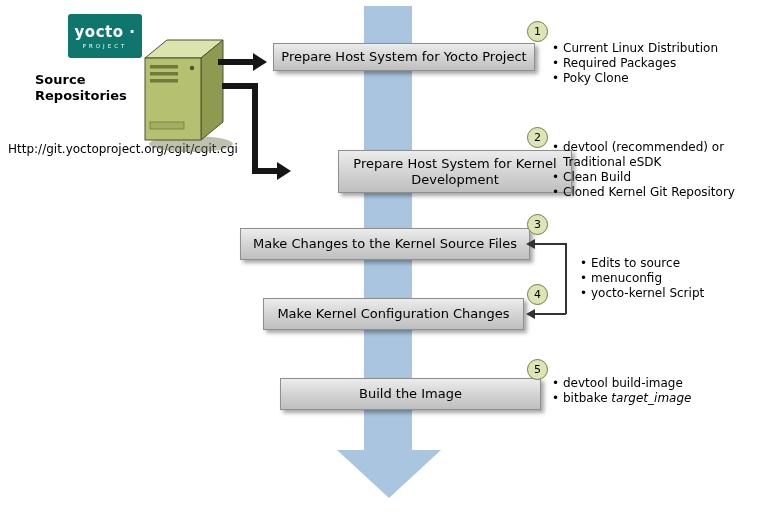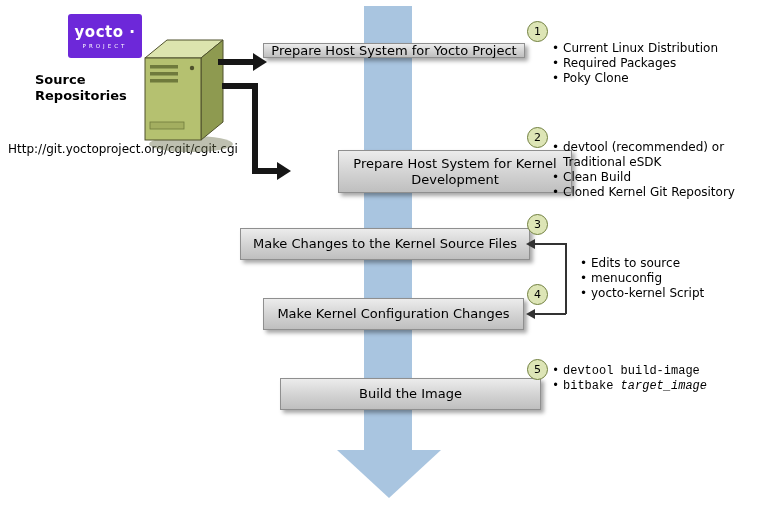--- a/index.html
+++ b/index.html
@@ -95,21 +95,21 @@
     border-bottom: 5px solid transparent;
     border-right: 9px solid #333;
     z-index: 4;
   }
 
   
   .logo {
     position: absolute;
     left: 68px; top: 14px;
     width: 74px; height: 44px;
-    background: #6d28d9;
+    background: #0f766e;
     border-radius: 3px;
     color: #fff;
     display: flex;
     flex-direction: column;
     align-items: center;
     justify-content: center;
     z-index: 3;
   }
   .logo .brand { font-size: 15px; font-weight: bold; letter-spacing: 0.5px; }
   .logo .sub { font-size: 5.5px; letter-spacing: 3px; margin-top: 2px; }
@@ -165,21 +165,21 @@
   <div class="src-url">Http://git.yoctoproject.org/cgit/cgit.cgi</div>
 
   <div class="seg" style="left:218px; top:59px; width:38px; height:6px;"></div>
   <div class="ah-right" style="left:253px; top:53px;"></div>
 
   <div class="seg" style="left:222px; top:83px; width:36px; height:6px;"></div>
   <div class="seg" style="left:252px; top:83px; width:6px; height:91px;"></div>
   <div class="seg" style="left:252px; top:168px; width:28px; height:6px;"></div>
   <div class="ah-right" style="left:277px; top:162px;"></div>
 
-  <div class="box nowrap" style="left:263px; top:43px; width:262px; height:15px;">Prepare Host System for Yocto Project</div>
+  <div class="box nowrap" style="left:273px; top:43px; width:262px; height:28px;">Prepare Host System for Yocto Project</div>
   <div class="box" style="left:290px; top:150px; width:234px; height:43px;margin-left:48px;">Prepare Host System for Kernel Development</div>
   <div class="box nowrap" style="left:240px; top:228px; width:290px; height:32px;">Make Changes to the Kernel Source Files</div>
   <div class="box nowrap" style="left:263px; top:298px; width:261px; height:32px;text-align:right;">Make Kernel Configuration Changes</div>
   <div class="box nowrap" style="left:280px; top:378px; width:261px; height:32px;">Build the Image</div>
 
   <div class="circle" style="left:527px; top:21px;">1</div>
   <div class="circle" style="left:527px; top:127px;">2</div>
   <div class="circle" style="left:527px; top:214px;">3</div>
   <div class="circle" style="left:527px; top:284px;">4</div>
   <div class="circle" style="left:527px; top:359px;">5</div>
@@ -201,18 +201,18 @@
     <div class="bi">menuconfig</div>
     <div class="bi">yocto-kernel Script</div>
   </div>
 
   <div class="ah-left-thin" style="left:526px; top:239px;"></div>
   <div class="tline" style="left:533px; top:243px; width:33px; height:1.5px;"></div>
   <div class="ah-left-thin" style="left:526px; top:309px;"></div>
   <div class="tline" style="left:533px; top:313px; width:33px; height:1.5px;"></div>
   <div class="tline" style="left:565px; top:243px; width:1.5px; height:71px;"></div>
 
-  <div class="bullets" style="left:550px; top:364px; width:210px;font-family:Liberation Mono, monospace;">
+  <div class="bullets" style="left:550px; top:376px; width:210px;">
     <div class="bi">devtool build-image</div>
     <div class="bi"><span>bitbake </span><i>target_image</i></div>
   </div>
 
 </div>
 
 </body></html>

